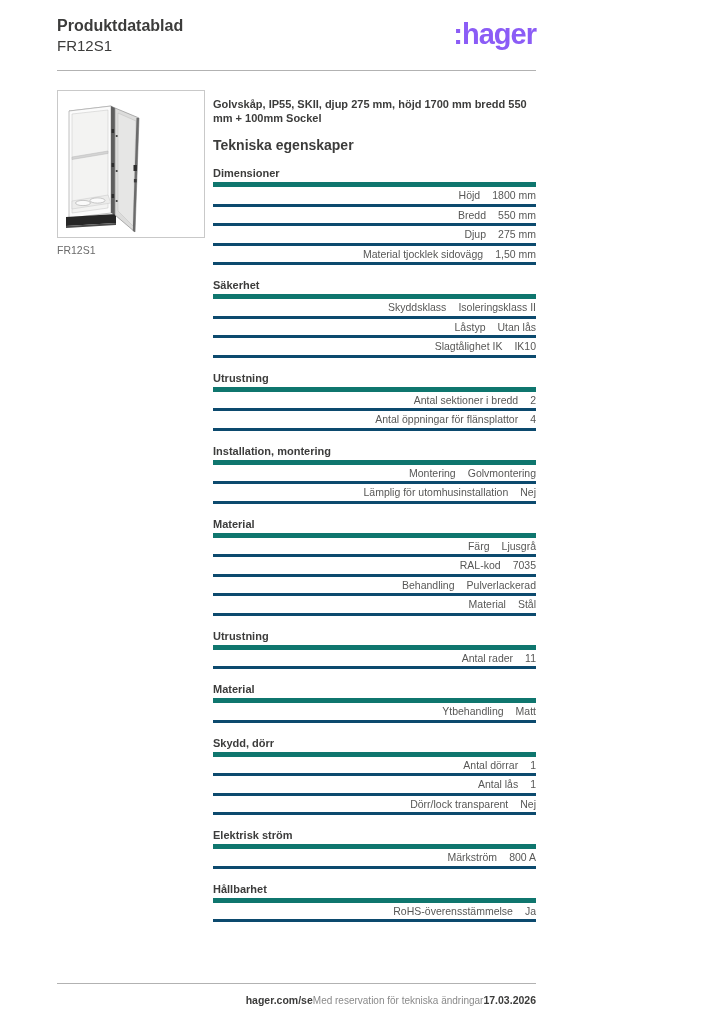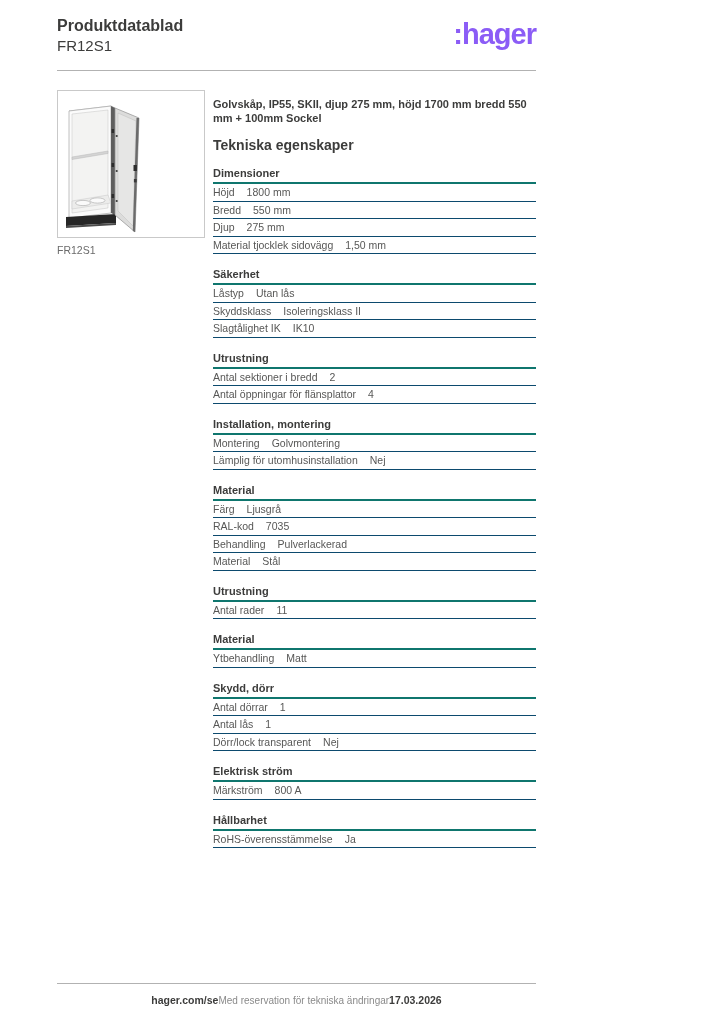--- a/index.html
+++ b/index.html
@@ -34,39 +34,39 @@
 
   .right-col { flex: 1; margin-left: 8px; }
   .product-desc { font-size: 11px; font-weight: bold; color: #3c3c3b; margin-top: 7px; line-height: 1.3; }
   .specs-title { font-size: 14px; font-weight: bold; margin-top: 12px; }
 
   
   .spec-section { margin-top: 14px; }
   .spec-heading {
     font-size: 11px; font-weight: bold; color: #3c3c3b;
     padding-bottom: 3px;
-    border-bottom: 2px solid #0f766e;
+    border-bottom: 5px solid #0f766e;
   }
   .spec-row {
-    display: flex; justify-content: flex-start; align-items: baseline;
+    display: flex; justify-content: flex-end; align-items: baseline;
     font-size: 10.5px; color: #575756;
     padding: 2px 0 2.5px 0;
-    border-bottom: 1px solid #0c4a6e;
+    border-bottom: 3px solid #0c4a6e;
   }
   .spec-label { text-align: left; }
   .spec-value { text-align: right; white-space: nowrap; padding-left: 12px; }
 
   
   .footer {
     position: absolute;
     left: 57px; right: 56px; bottom: 18px;
   }
   .footer-divider { border: 0; border-top: 1px solid #b2b2b2; }
   .footer-row {
-    display: flex; justify-content: center; align-items: baseline;
+    display: flex; justify-content: flex-end; align-items: baseline;
     margin-top: 10px; font-size: 10.5px;
   }
   .footer-site { font-weight: bold; color: #3c3c3b; }
   .footer-disclaimer { color: #8a8a8a; font-size: 10px; }
   .footer-date { font-weight: bold; color: #3c3c3b; }
 </style>
 </head>
 <body>
 
 <div class="page">
@@ -140,26 +140,26 @@
                 <span class="spec-value">275 mm</span>
               </div>
               <div class="spec-row">
                 <span class="spec-label">Material tjocklek sidovägg</span>
                 <span class="spec-value">1,50 mm</span>
               </div>
             </section>
             <section class="spec-section">
               <h3 class="spec-heading">Säkerhet</h3>
               <div class="spec-row">
+                <span class="spec-label">Skyddsklass</span>
+                <span class="spec-value">Isoleringsklass II</span>
+              </div>
+              <div class="spec-row">
                 <span class="spec-label">Låstyp</span>
                 <span class="spec-value">Utan lås</span>
-              </div>
-              <div class="spec-row">
-                <span class="spec-label">Skyddsklass</span>
-                <span class="spec-value">Isoleringsklass II</span>
               </div>
               <div class="spec-row">
                 <span class="spec-label">Slagtålighet IK</span>
                 <span class="spec-value">IK10</span>
               </div>
             </section>
             <section class="spec-section">
               <h3 class="spec-heading">Utrustning</h3>
               <div class="spec-row">
                 <span class="spec-label">Antal sektioner i bredd</span>

